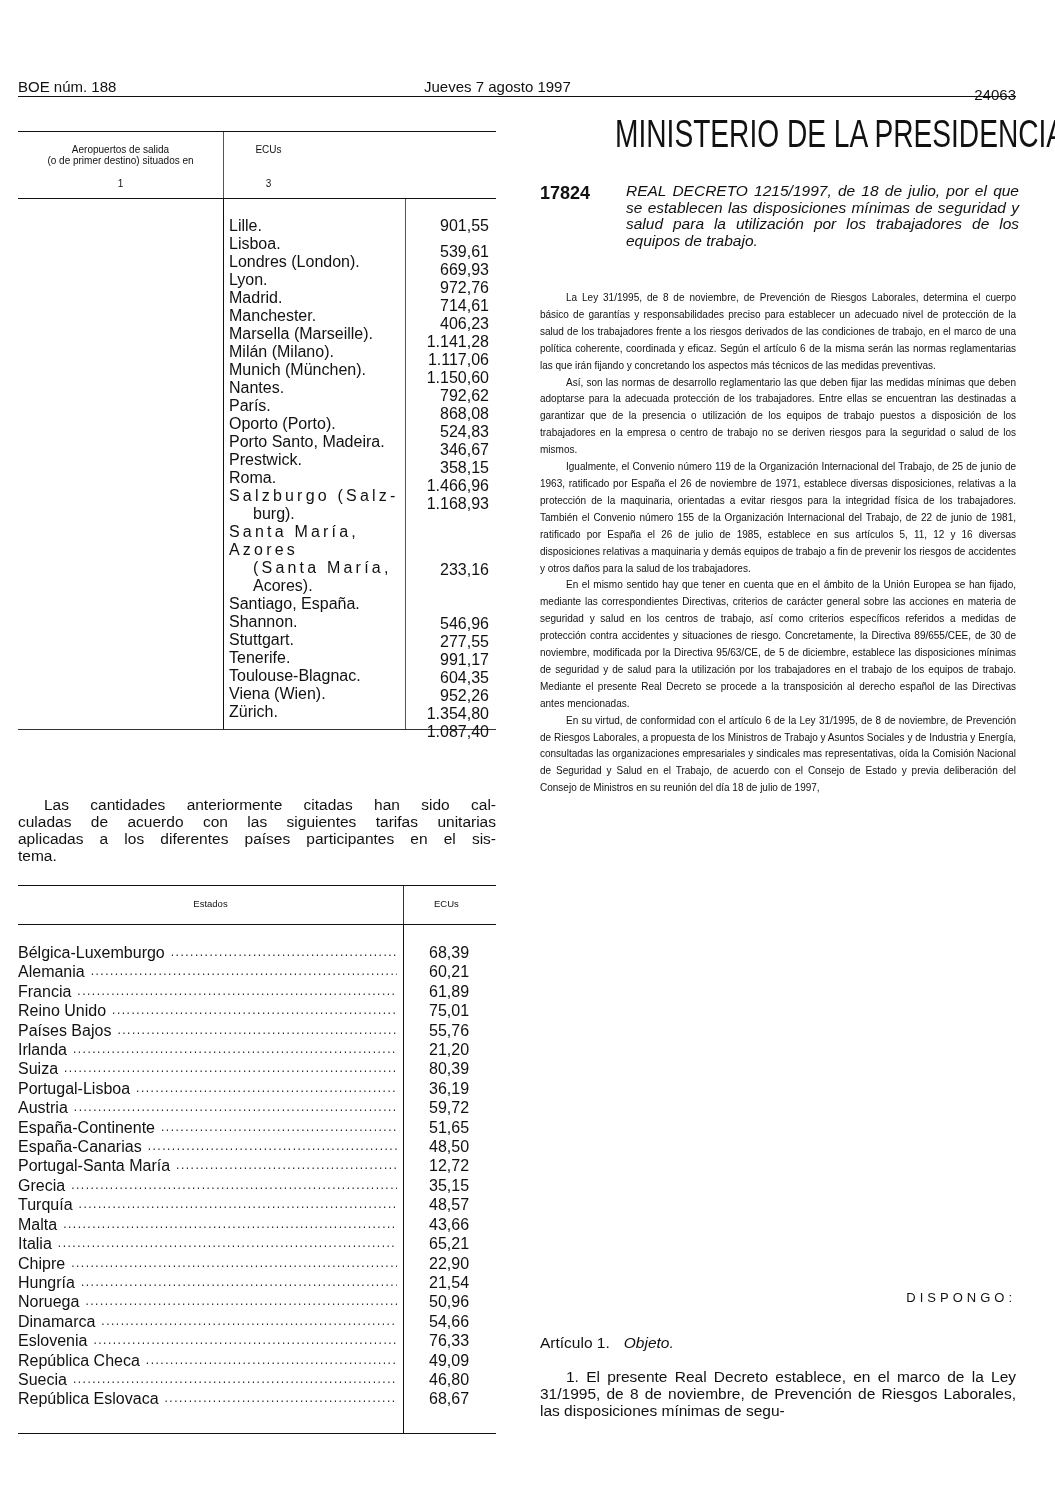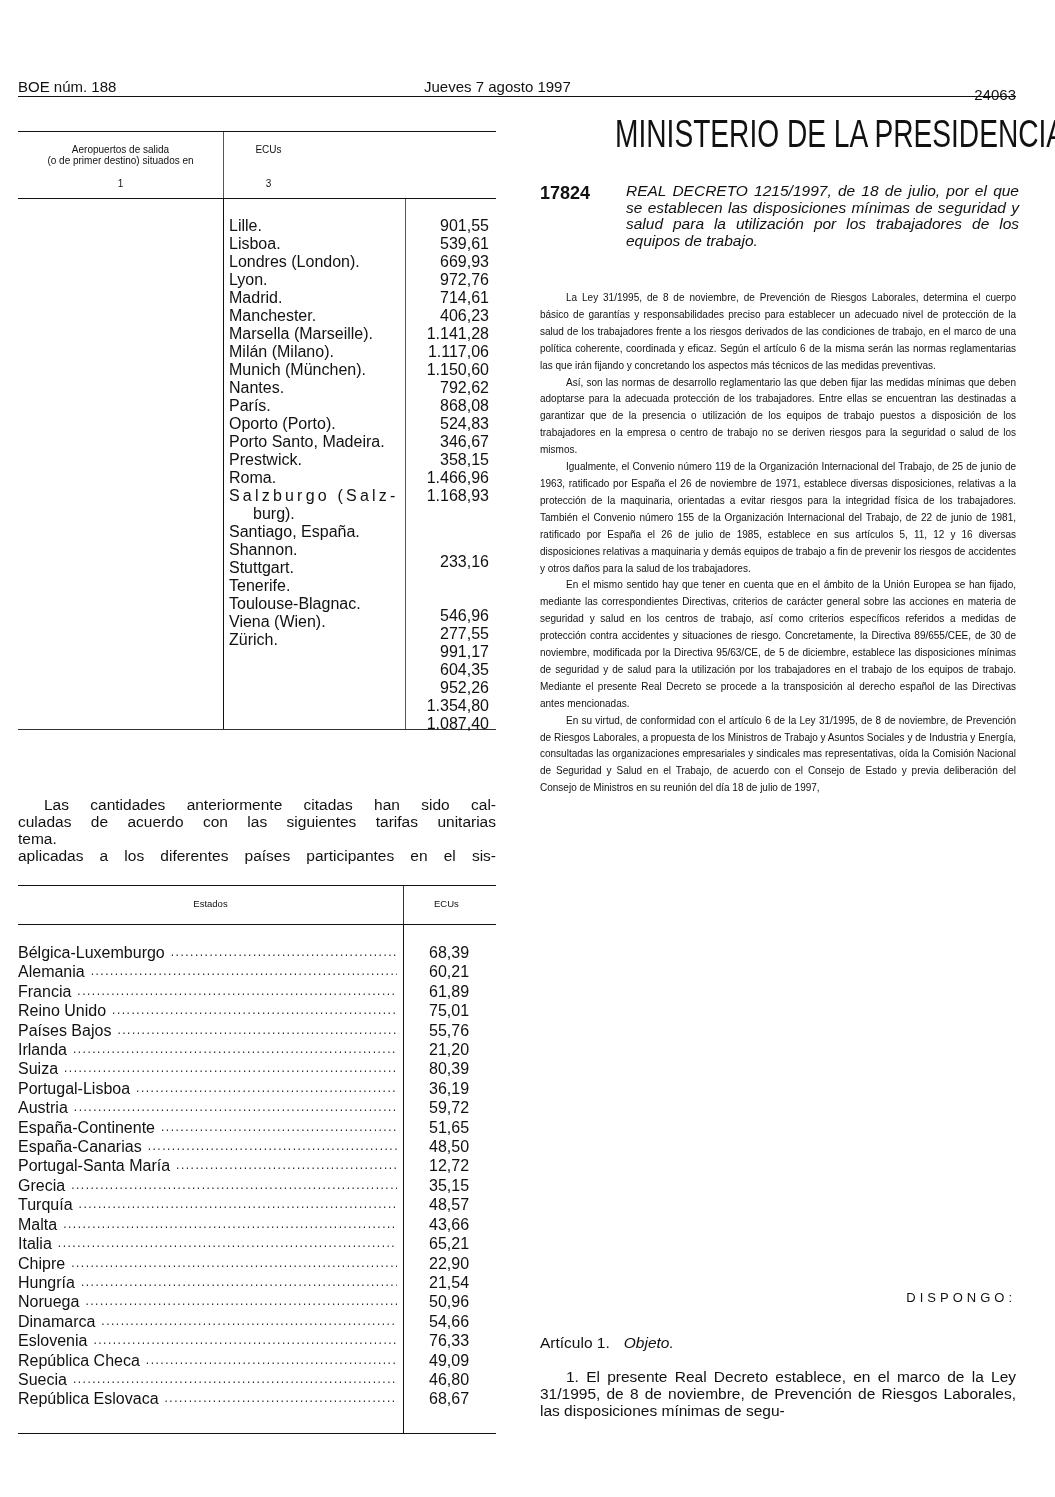--- a/index.html
+++ b/index.html
@@ -86,31 +86,32 @@
         <div class="row2"><span>Marsella (Marseille).</span></div>
         <div class="row2"><span>Milán (Milano).</span></div>
         <div class="row2"><span>Munich (München).</span></div>
         <div class="row2"><span>Nantes.</span></div>
         <div class="row2"><span>París.</span></div>
         <div class="row2"><span>Oporto (Porto).</span></div>
         <div class="row2"><span>Porto Santo, Madeira.</span></div>
         <div class="row2"><span>Prestwick.</span></div>
         <div class="row2"><span>Roma.</span></div>
         <div class="row2"><span class="spaced">Salzburgo (Salz-</span><span class="cont">burg).</span></div>
+        <div class="row2"><span class="spaced">Santa María, Azores</span><span class="cont spaced">(Santa María,</span><span class="cont">Acores).</span></div>
         <div class="row2"><span>Santiago, España.</span></div>
         <div class="row2"><span>Shannon.</span></div>
         <div class="row2"><span>Stuttgart.</span></div>
         <div class="row2"><span>Tenerife.</span></div>
         <div class="row2"><span>Toulouse-Blagnac.</span></div>
         <div class="row2"><span>Viena (Wien).</span></div>
         <div class="row2"><span>Zürich.</span></div>
       </div>
     <div class="c3" id="airport-ecus">
         <div style="height: 18px;">901,55</div>
-        <div style="height: 18px;">539,61</div>
+        <div style="height: 18px; margin-top: 8px;">539,61</div>
         <div style="height: 18px;">669,93</div>
         <div style="height: 18px;">972,76</div>
         <div style="height: 18px;">714,61</div>
         <div style="height: 18px;">406,23</div>
         <div style="height: 18px;">1.141,28</div>
         <div style="height: 18px; text-align: right;">1.117,06</div>
         <div style="height: 18px;">1.150,60</div>
         <div style="height: 18px;">792,62</div>
         <div style="height: 18px;">868,08</div>
         <div style="height: 18px;">524,83</div>
@@ -126,22 +127,22 @@
         <div style="height: 18px;">952,26</div>
         <div style="height: 18px;">1.354,80</div>
         <div style="height: 18px;">1.087,40</div>
       </div>
   </div>
 </div>
 
 <div class="para-left">
   <div class="ind" style="text-align:justify;text-align-last:justify;">Las cantidades anteriormente citadas han sido cal-</div>
   <div style="text-align-last:justify;">culadas de acuerdo con las siguientes tarifas unitarias</div>
+  <div style="text-align-last:justify;">aplicadas a los diferentes países participantes en el sis-</div>
   <div>tema.</div>
-  <div style="text-align-last:justify;">aplicadas a los diferentes países participantes en el sis-</div>
 </div>
 
 <div class="t2">
   <div class="hdr">
     <div class="h1">Estados</div>
     <div class="h2">ECUs</div>
   </div>
   <div class="body">
     <div class="b1" id="state-names">
         <div class="state">

